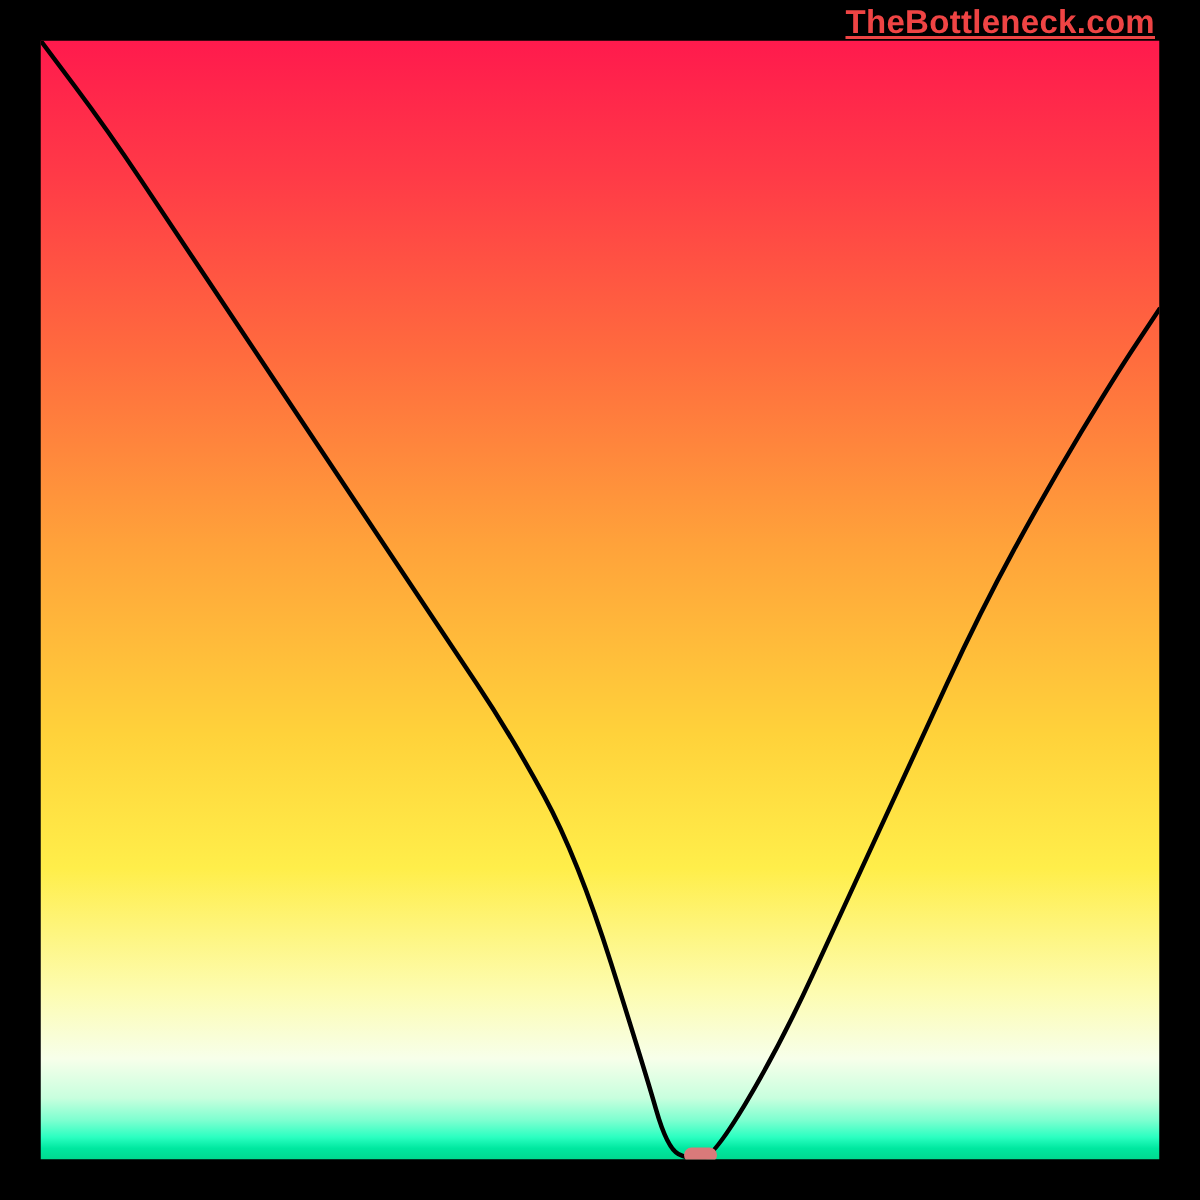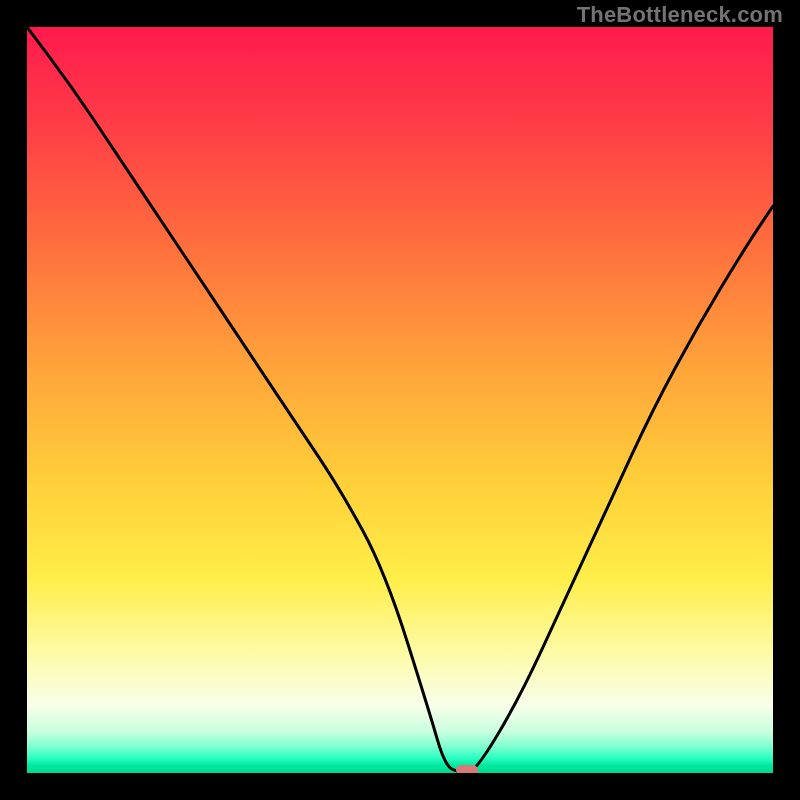--- a/index.html
+++ b/index.html
@@ -13,26 +13,27 @@
   }
   .frame {
     position: relative;
     width: 800px;
     height: 800px;
     background: #000;
   }
   .watermark {
     position: absolute;
     top: 2px;
-    right: 17px;
+    right: 30px;
     font-size: 22px;
     font-weight: 600;
-    color: #737373;
+    color: #ef4444;
     letter-spacing: 0.2px;
     z-index: 10;
+    text-decoration: underline;
   }
   .plot-area {
     position: absolute;
     left: 27px;
     top: 27px;
     width: 746px;
     height: 746px;
     overflow: hidden;
   }
   .gradient-bg {

